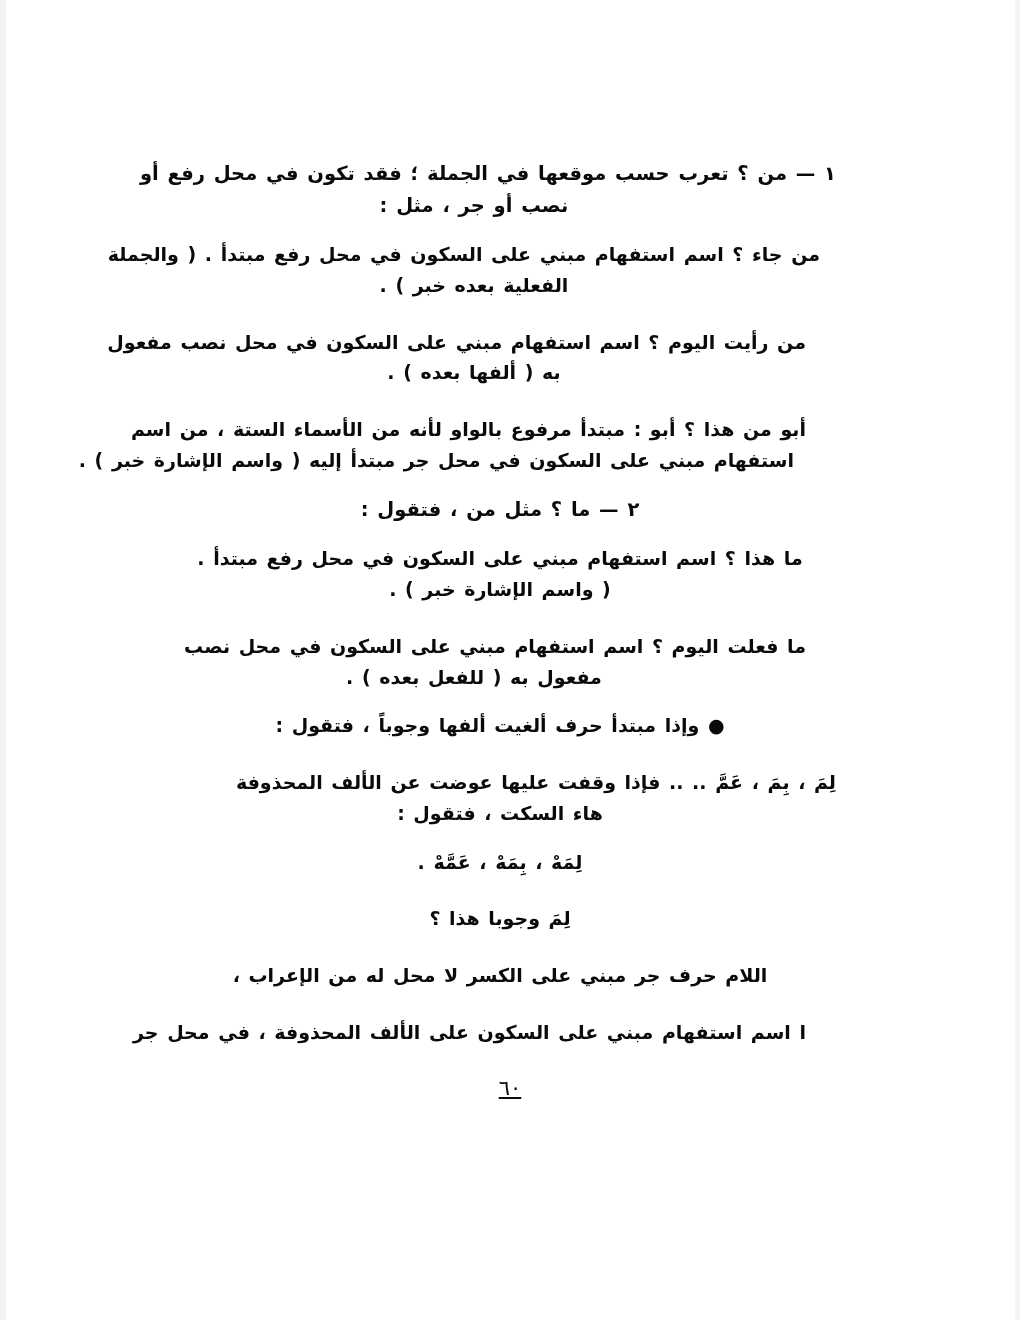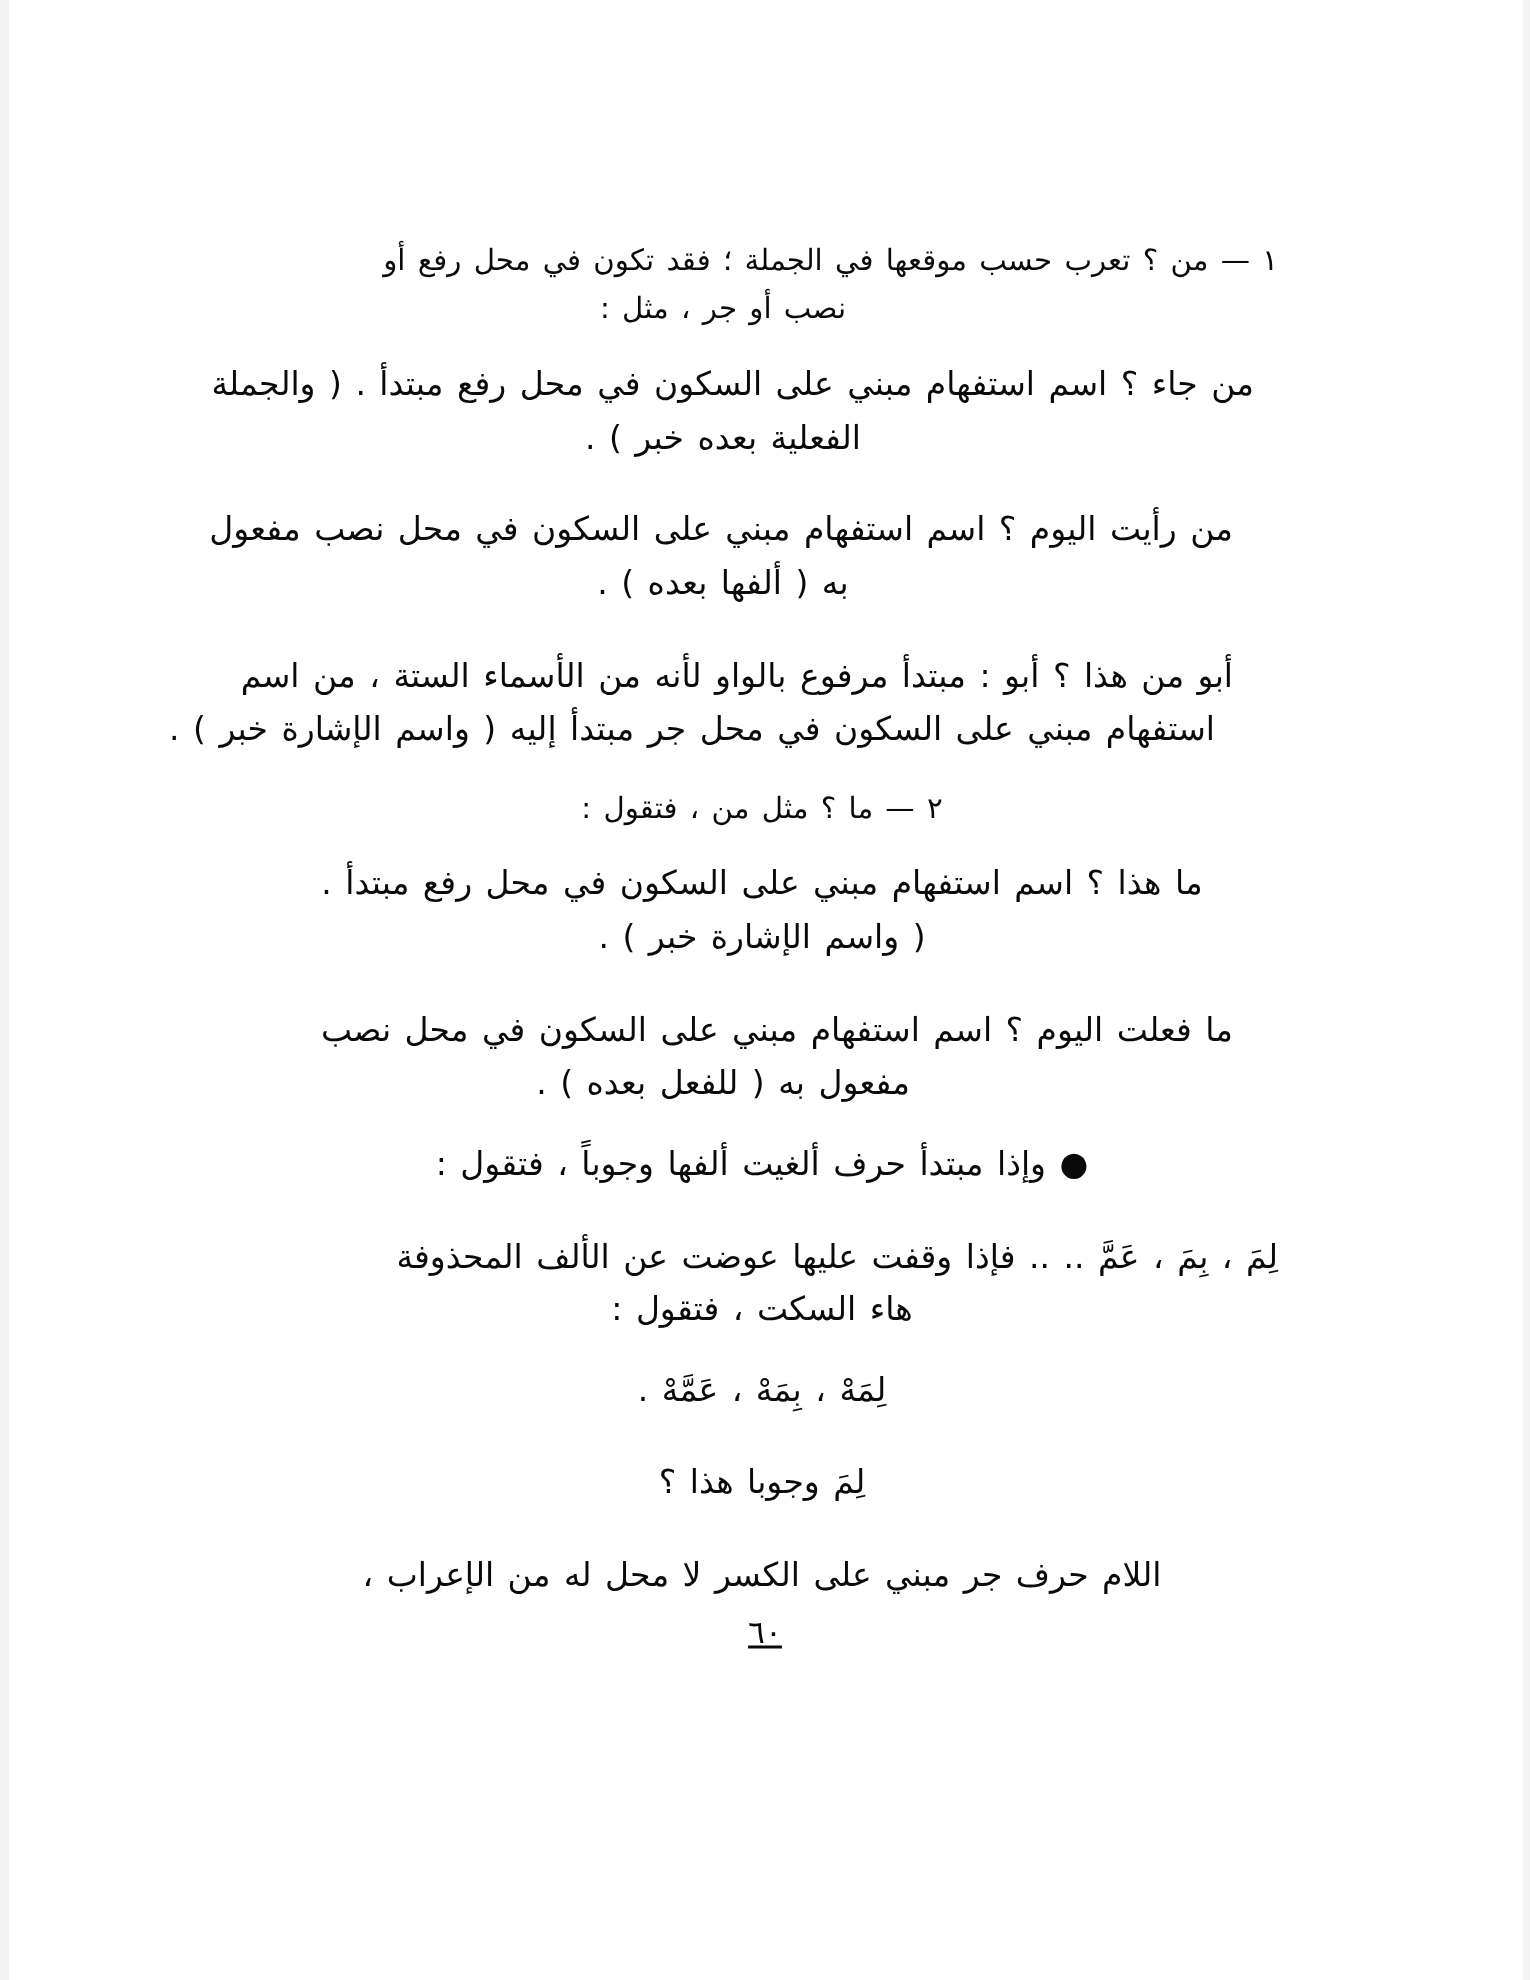--- a/index.html
+++ b/index.html
@@ -22,31 +22,32 @@
   .scan-edge {
     position: absolute;
     pointer-events: none;
     background: #f4f4f4;
   }
   .edge-left  { left: 0; top: 0; width: 6px;  height: 1320px; }
   .edge-right { right: 0; top: 0; width: 5px; height: 1320px; }
 
   .text-block {
     position: absolute;
-    right: 184px;
+    right: 200px;
     left: 180px;
     top: 158px;
     direction: rtl;
     text-align: right;
+    font-weight: bold;
   }
 
   .para {
     margin: 0 0 18px 0;
     line-height: 1.62;
-    font-size: 22px;
+    font-size: 19px;
     letter-spacing: 0.2px;
     word-spacing: 2px;
     text-align: justify;
     text-justify: inter-word;
   }
   .para .ln {
     display: block;
     white-space: nowrap;
   }
   .ln-right  { text-align: right; }
@@ -131,18 +132,21 @@
     </p>
 
     <p class="para gap">
       <span class="ln ln-center">لِمَ وجوبا هذا ؟</span>
     </p>
 
     <p class="para gap">
       <span class="ln ln-center">اللام حرف جر مبني على الكسر لا محل له من الإعراب ،</span>
     </p>
 
+    <p class="para">
+      <span class="ln ln-right shift-l-1">ا اسم استفهام مبني على السكون على الألف المحذوفة ، في  محل  جر</span>
+    </p>
 
   </div>
 
   <div class="page-number">٦٠</div>
 
 </div>
 
 </body></html>

